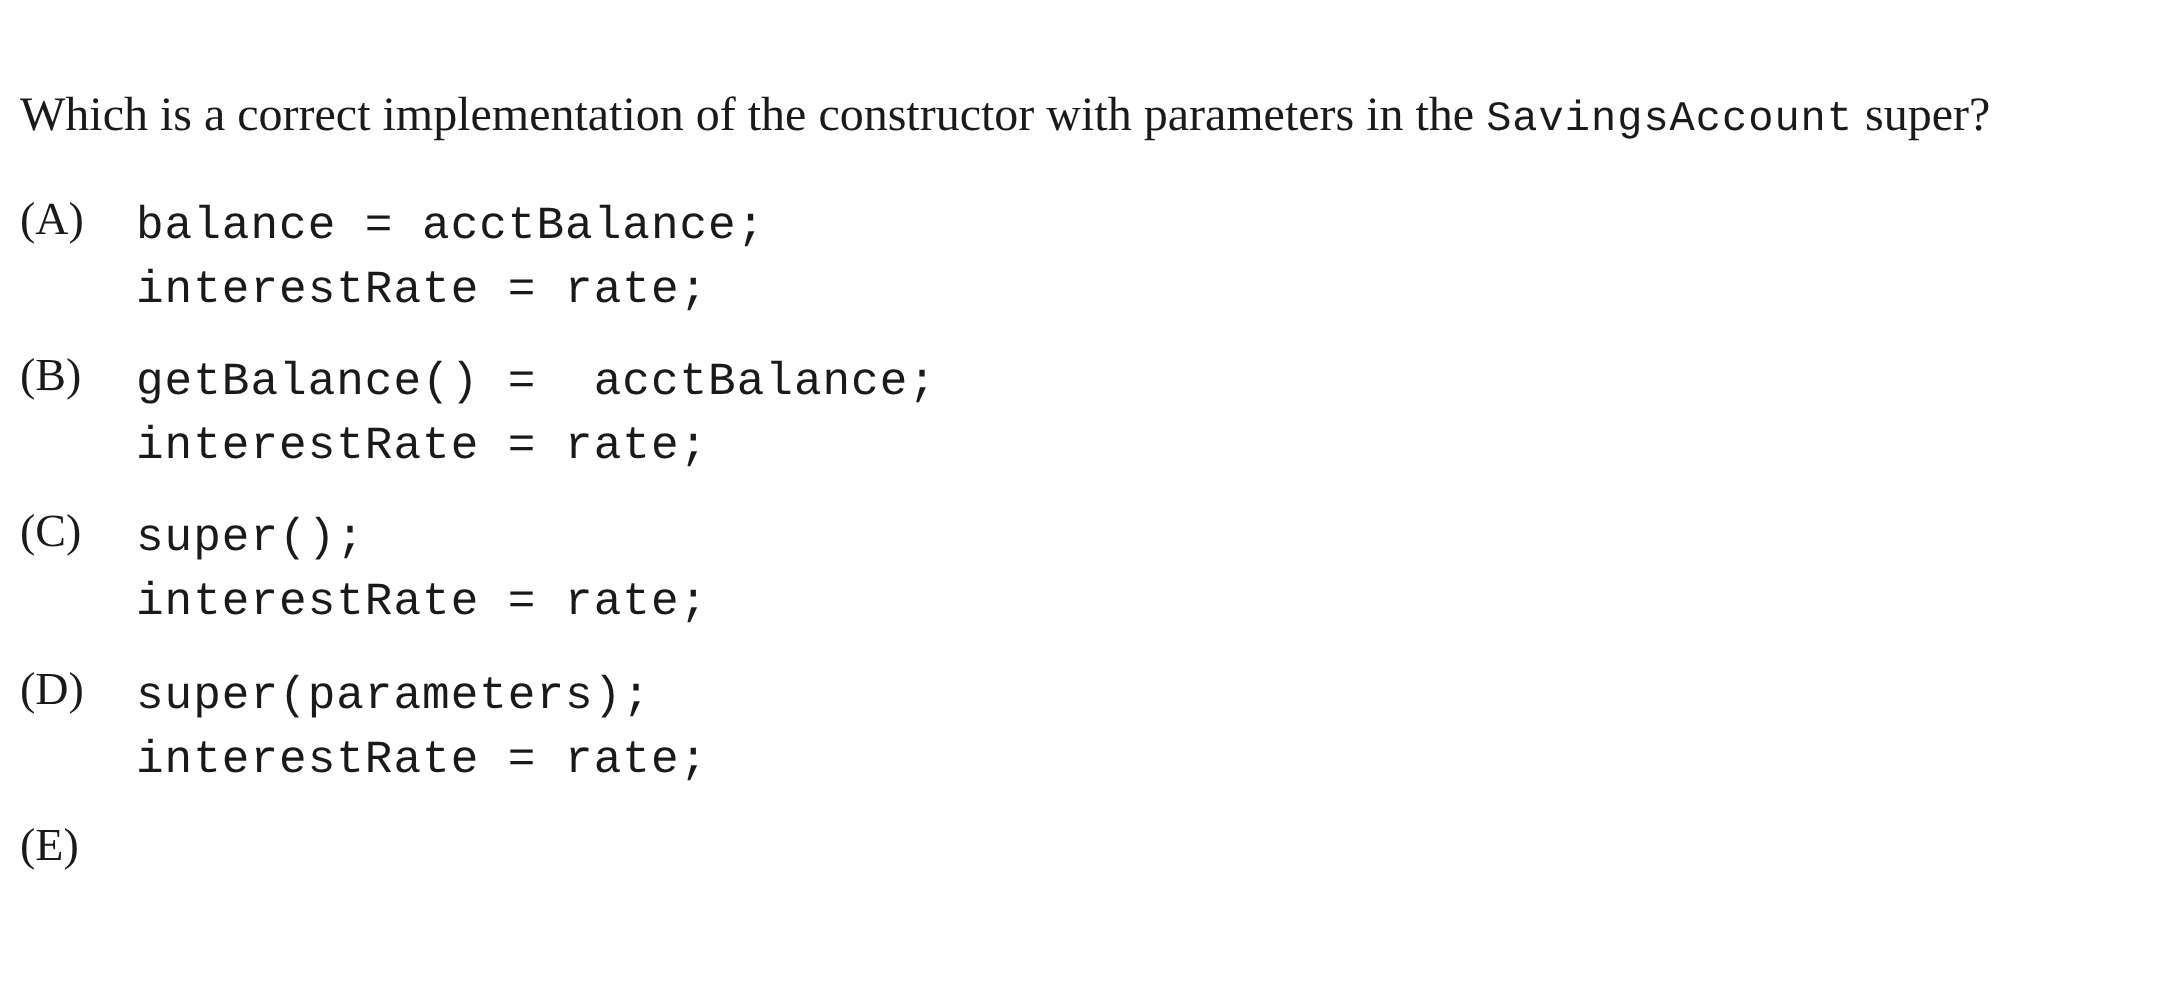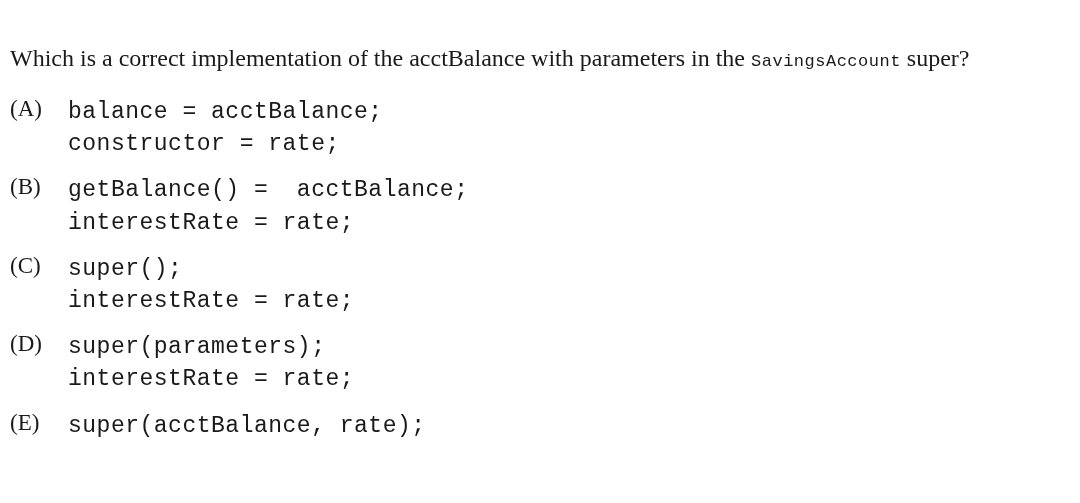--- a/index.html
+++ b/index.html
@@ -15,21 +15,21 @@
       color: #1a1a1a;
       padding: 40px 10px 10px 10px;
     }
     .question {
       font-size: 24px;
       line-height: 1.5;
       margin-bottom: 20px;
     }
     .code-inline {
       font-family: 'Courier New', Courier, monospace;
-      font-size: 17px;
+      font-size: 21px;
       letter-spacing: 0.5px;
     }
     .options {
       display: flex;
       flex-direction: column;
       gap: 14px;
     }
     .option {
       display: flex;
       flex-direction: row;
@@ -46,41 +46,40 @@
       font-size: 23px;
       line-height: 1.4;
       white-space: pre;
       letter-spacing: 0.5px;
     }
   </style>
 </head>
 <body>
 
 <div class="question">
-  <span>Which is a correct implementation of the acctBalance with parameters in the </span><span class="code-inline">SavingsAccount</span><span> super?</span>
+  <span>Which is a correct implementation of the constructor with parameters in the </span><span class="code-inline">SavingsAccount</span><span> super?</span>
 </div>
 
 <div class="options">
   <div class="option">
     <span class="option-label">(A)</span>
     <span class="option-code">balance = acctBalance;
-constructor = rate;</span>
+interestRate = rate;</span>
   </div>
   <div class="option">
     <span class="option-label">(B)</span>
     <span class="option-code">getBalance() =  acctBalance;
 interestRate = rate;</span>
   </div>
   <div class="option">
     <span class="option-label">(C)</span>
     <span class="option-code">super();
 interestRate = rate;</span>
   </div>
   <div class="option">
     <span class="option-label">(D)</span>
     <span class="option-code">super(parameters);
 interestRate = rate;</span>
   </div>
   <div class="option">
     <span class="option-label">(E)</span>
-    <span class="option-code">super(acctBalance, rate);</span>
   </div>
 </div>
 
 </body></html>

